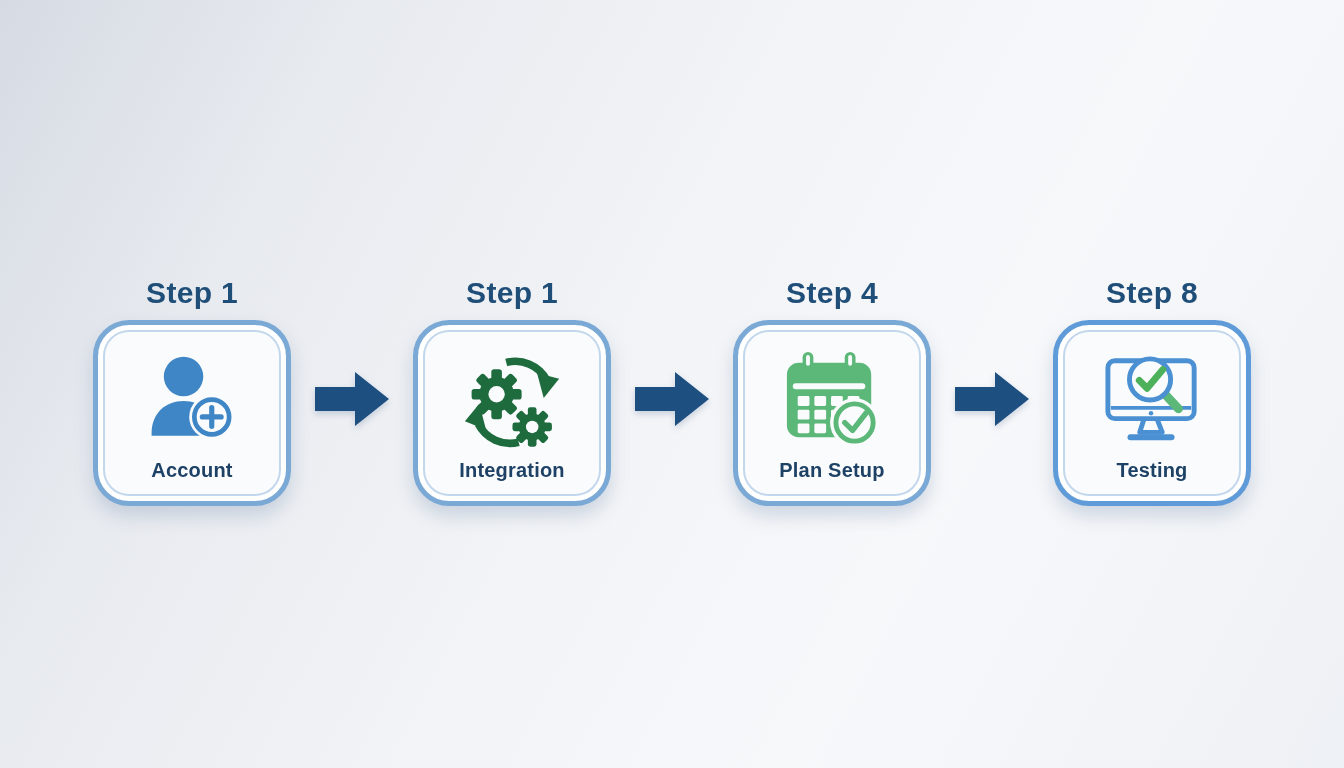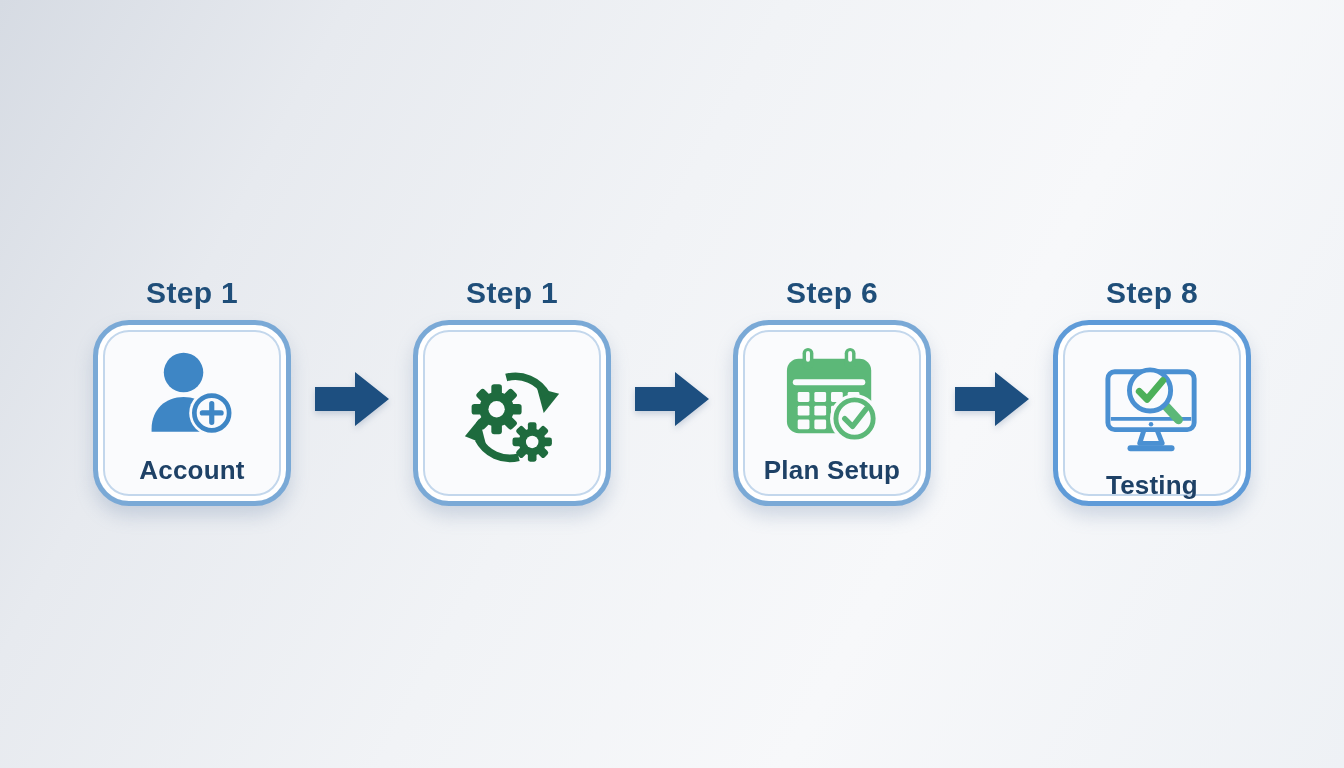--- a/index.html
+++ b/index.html
@@ -48,29 +48,29 @@
     box-shadow:
       inset 0 0 0 5px #ffffff,
       inset 0 0 0 7px #c3d7ec,
       0 10px 18px rgba(106, 134, 168, 0.28);
     display: flex;
     flex-direction: column;
     align-items: center;
     justify-content: center;
     padding-top: 4px;
   }
-  .step-box.step4 { border-color: #5f9bd8; justify-content: flex-end; }
+  .step-box.step4 { border-color: #5f9bd8; }
   .icon-wrap {
     height: 104px;
     display: flex;
     align-items: center;
     justify-content: center;
   }
   .step-label {
-    font-size: 26px;
+    font-size: 20px;
     font-weight: bold;
     color: #1e4166;
     margin-top: 7px;
     letter-spacing: 0.2px;
     white-space: nowrap;
   }
   .flow-arrow {
     margin: 93px 7px 0 7px;
     flex: 0 0 auto;
     filter: drop-shadow(0 3px 3px rgba(70, 100, 140, 0.25));
@@ -123,29 +123,30 @@
             </g>
             <polygon points="78,24 101,30 85,50"></polygon>
             <polygon points="25,83 3,74 18,56"></polygon>
           </g>
           <circle cx="36" cy="46" r="8.5" fill="#fafbfd"></circle>
           <circle cx="73" cy="80" r="6.5" fill="#fafbfd"></circle>
           <path d="M46 13 A37 37 0 0 1 88 31" fill="none" stroke="#1e6b3e" stroke-width="8"></path>
           <path d="M59 96 A37 37 0 0 1 17 77" fill="none" stroke="#1e6b3e" stroke-width="8"></path>
         </svg>
       </div>
+      <div class="step-label">Integration</div>
     </div>
   </div>
 
   <svg class="flow-arrow" width="74" height="58" viewBox="0 0 74 58">
     <polygon points="0,17 40,17 40,2 74,29 40,56 40,41 0,41" fill="#1d4f80"></polygon>
   </svg>
 
   <div class="step-col">
-    <div class="step-title">Step 6</div>
+    <div class="step-title">Step 4</div>
     <div class="step-box">
       <div class="icon-wrap">
         <svg width="98" height="98" viewBox="0 0 100 100" aria-hidden="true">
           <g fill="#5cb878">
             <rect x="4" y="12" width="86" height="76" rx="12"></rect>
             <rect x="20" y="1" width="11" height="22" rx="5.5"></rect>
             <rect x="63" y="1" width="11" height="22" rx="5.5"></rect>
           </g>
           <rect x="23.5" y="4" width="4" height="11" rx="2" fill="#fafbfd"></rect>
           <rect x="66.5" y="4" width="4" height="11" rx="2" fill="#fafbfd"></rect>

